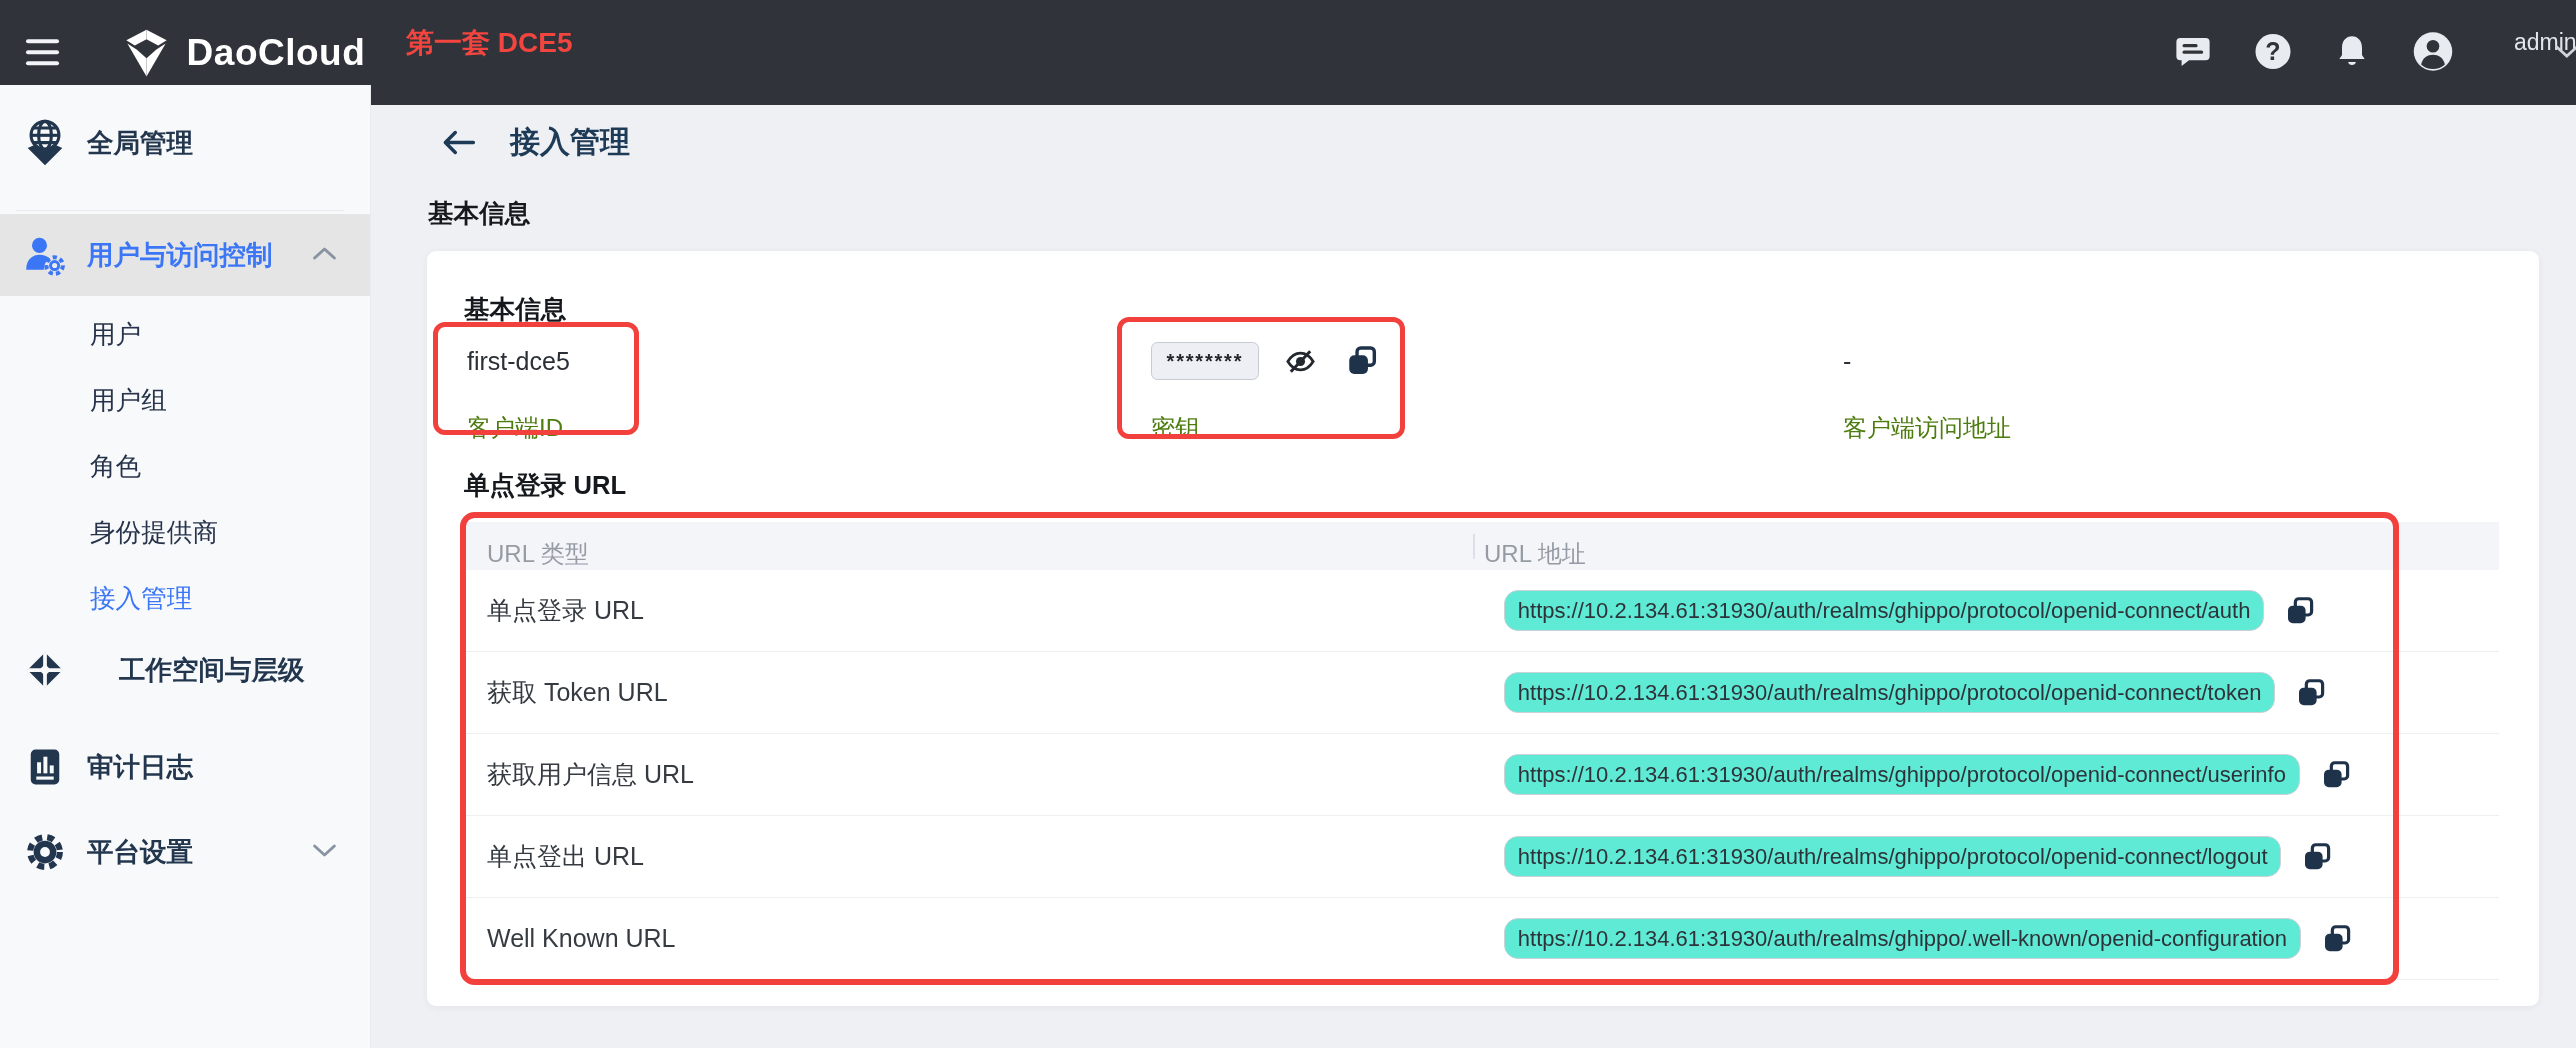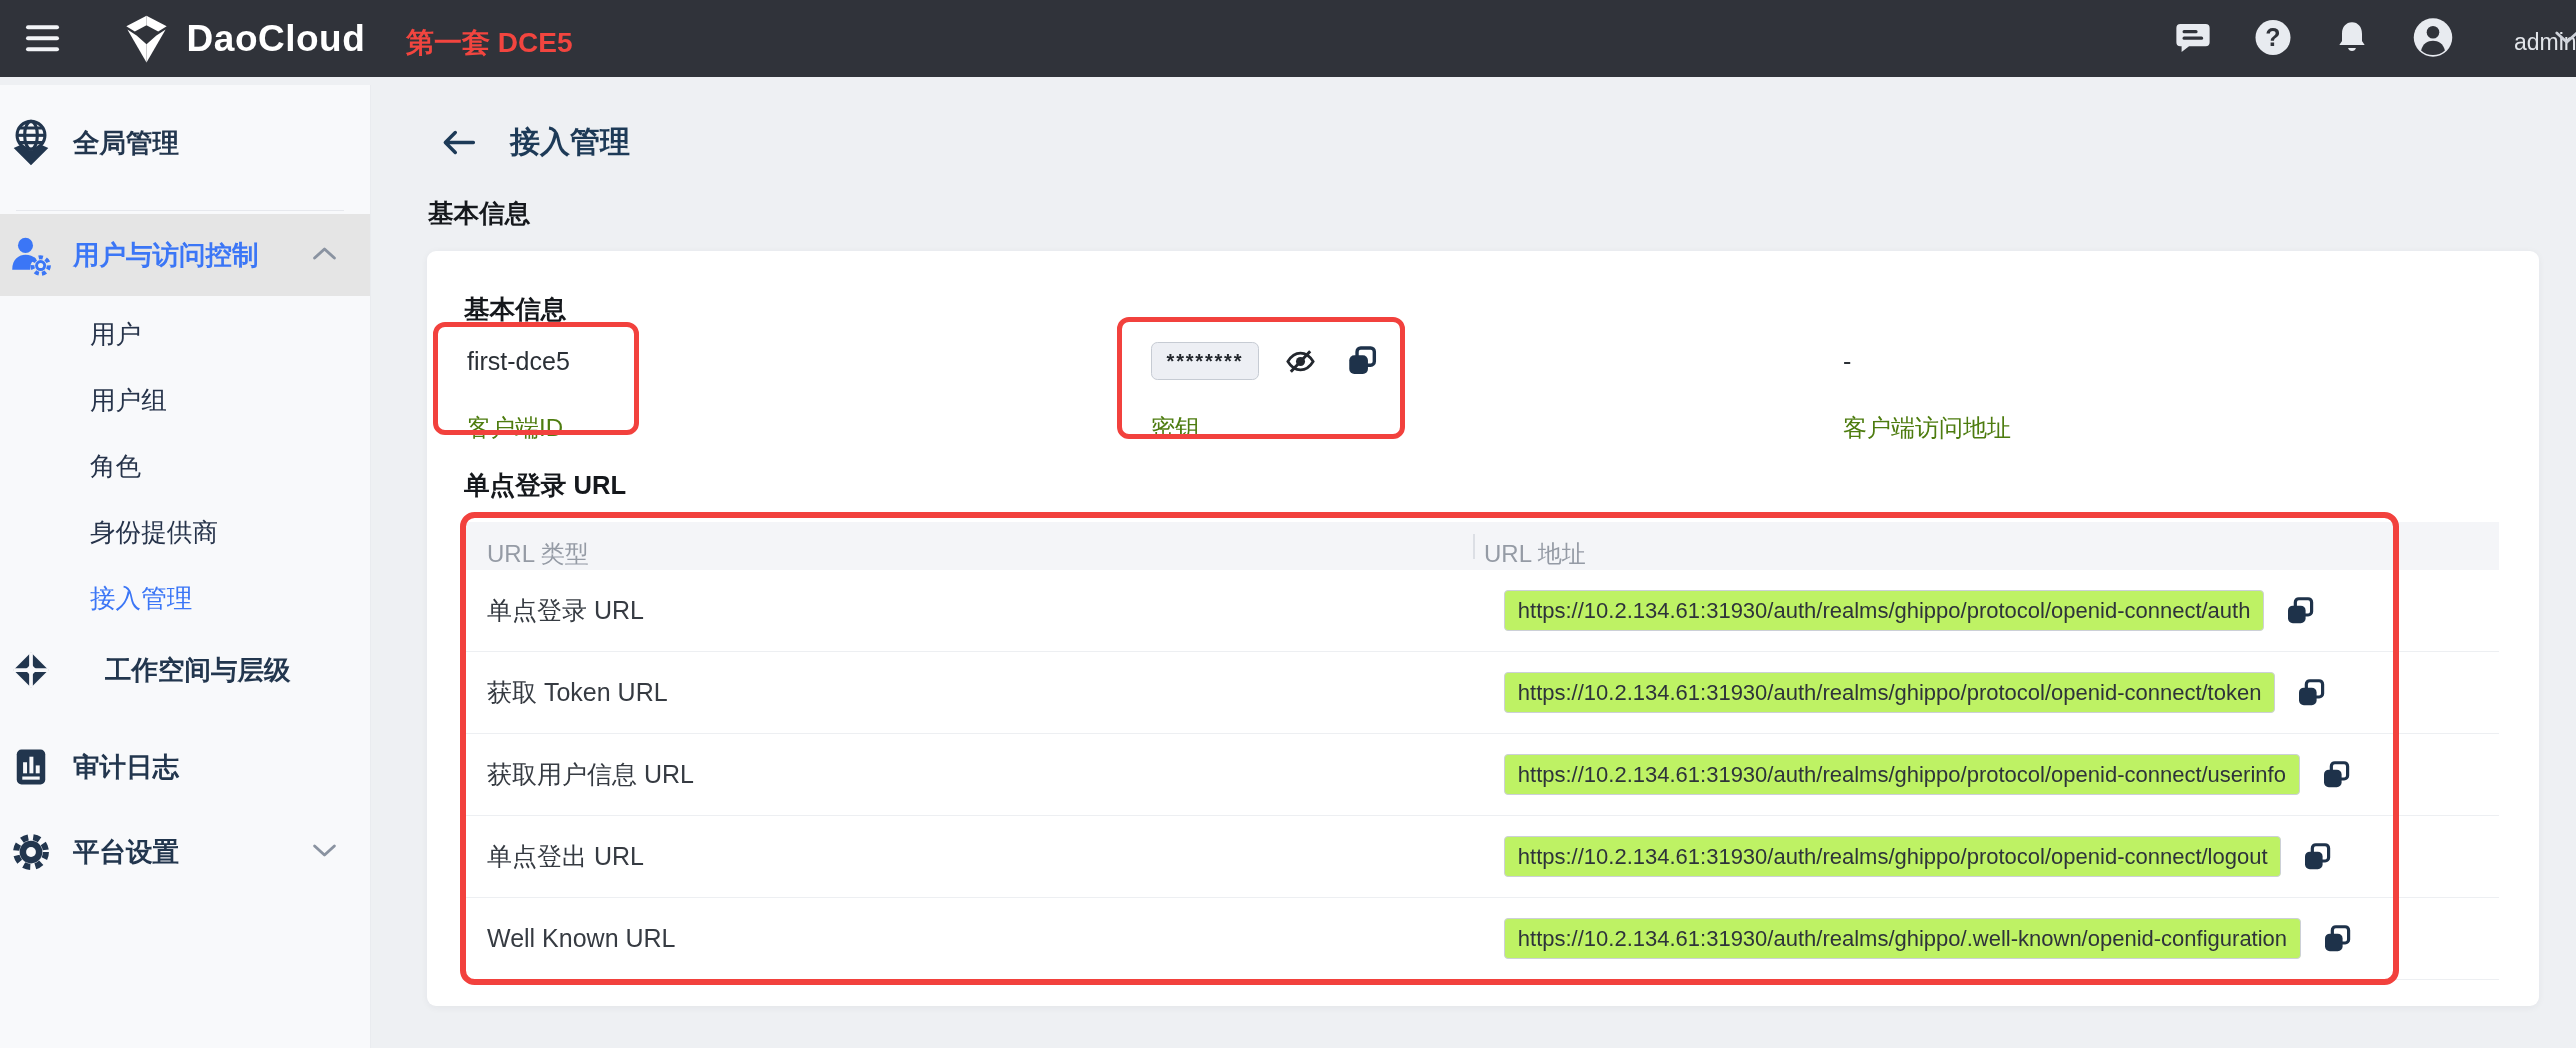--- a/index.html
+++ b/index.html
@@ -1,34 +1,34 @@
 <!DOCTYPE html>
 <html style="font-size:14.6px"><head>
 <meta charset="utf-8">
 <style>
   html,body{margin:0;padding:0;}
   body{font-family:"Liberation Sans",sans-serif;}
   .screen{position:relative;width:2576px;height:1049px;background:#eef0f3;overflow:hidden;}
 
   
-  .topbar{position:absolute;left:0;top:0;width:100%;height:77px;background:#30333a;}
+  .topbar{position:absolute;left:0;top:0;width:100%;height:105px;background:#30333a;}
   .hamburger{position:absolute;left:25.6px;top:50%;transform:translateY(-50%);width:33px;cursor:pointer;}
   .hamburger .line{height:4.6px;background:#f2f4f7;border-radius:2.7px;margin:6.4px 0;}
   .logo-wrap{position:absolute;left:121px;top:50%;transform:translateY(-50%);display:flex;align-items:center;gap:14.6px;}
   .logo-text{color:#ffffff;font-size:37px;font-weight:800;letter-spacing:0.5px;}
   .env-title{position:absolute;left:406px;top:0;line-height:85px;font-size:28px;font-weight:700;color:#f2453f;}
   .top-icon{position:absolute;top:50%;transform:translateY(-50%);cursor:pointer;display:block;}
   .i-chat{left:2174px;}  .i-help{left:2253px;}  .i-bell{left:2333px;}  .i-avatar{left:2412px;}
   .admin-name{position:absolute;left:2468px;top:0;line-height:85px;font-size:23px;color:#e2e5ea;cursor:pointer;margin-left:46px;}
   .admin-chev{left:2554px;}
 
   
   .sidebar{position:absolute;left:0;top:85px;width:371px;bottom:0;background:#f8f9fb;border-right:0.9px solid #e9ebef;box-sizing:border-box;}
   .side-item{position:absolute;left:0;width:100%;display:flex;align-items:center;cursor:pointer;box-sizing:border-box;}
-  .group-item{height:82px;padding-left:9px;}
+  .group-item{height:82px;padding-left:23px;}
   .group-item .icon-box{width:44px;display:flex;justify-content:center;}
   .group-item .g-label{margin-left:20px;font-size:26.5px;font-weight:700;color:#22364e;}
   .item-global{top:17.4px;}
   .side-divider{position:absolute;left:16.4px;right:25.6px;top:125px;height:0.9px;background:#e6e8ed;}
   .item-access-group{top:129px;background:#e5e5e5;}
   .item-access-group .g-label{color:#3b76f6;}
   .chev{position:absolute;right:31px;top:50%;transform:translateY(-50%);}
   .sub-item{height:66px;padding-left:90px;font-size:25.6px;color:#26334a;}
   .sub-0{top:216px;} .sub-1{top:282px;} .sub-2{top:348px;} .sub-3{top:414px;} .sub-4{top:480px;}
   .sub-item.active{color:#3b76f6;}
@@ -58,21 +58,21 @@
 
   
   .sso-table{position:absolute;left:38px;top:271px;width:2034px;}
   .thead{position:relative;height:48px;background:#f4f5f8;display:flex;align-items:flex-end;font-size:24px;color:#959ba5;}
   .th-type{width:1008px;padding-left:22px;box-sizing:border-box;}
   .th-url{padding-left:11px;}
   .th-divider{position:absolute;left:1008px;top:12px;width:1.8px;height:25px;background:#dcdfe5;}
   .trow{height:82px;display:flex;align-items:center;border-bottom:1.8px solid #edeff2;box-sizing:border-box;}
   .cell-type{width:1008px;padding-left:22px;font-size:25px;color:#363b42;box-sizing:border-box;}
   .cell-url{display:flex;align-items:center;padding-left:31px;}
-  .url-box{border:1.8px solid #ccd0d7;background:#bef264;border-radius:4px;padding:6.4px 12.8px;font-size:22px;color:#2e333a;white-space:nowrap;}
+  .url-box{border:1.8px solid #ccd0d7;background:#5eead4;border-radius:14px;padding:6.4px 12.8px;font-size:22px;color:#2e333a;white-space:nowrap;}
   .row-copy{margin-left:20px;}
 
   
   .annotation{position:absolute;border:5.5px solid #f2413d;border-radius:12px;pointer-events:none;box-sizing:border-box;}
   .ann-client{left:5.5px;top:71px;width:206px;height:113px;}
   .ann-secret{left:690px;top:66px;width:288px;height:122px;}
   .ann-table{left:33px;top:261px;width:1939px;height:473px;border-width:6.4px;border-radius:14.6px;}
 </style>
 </head>
 <body>

